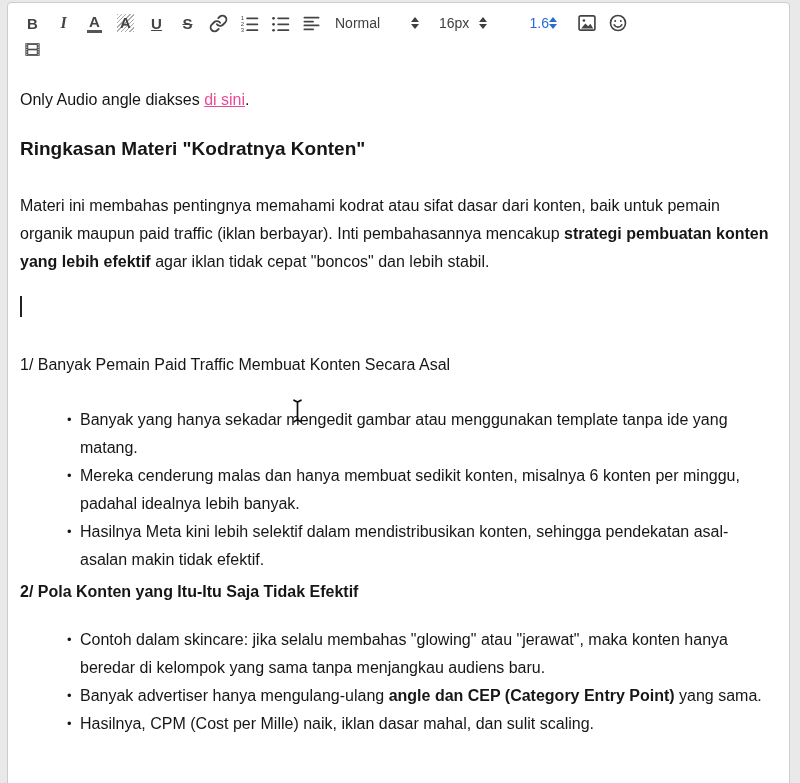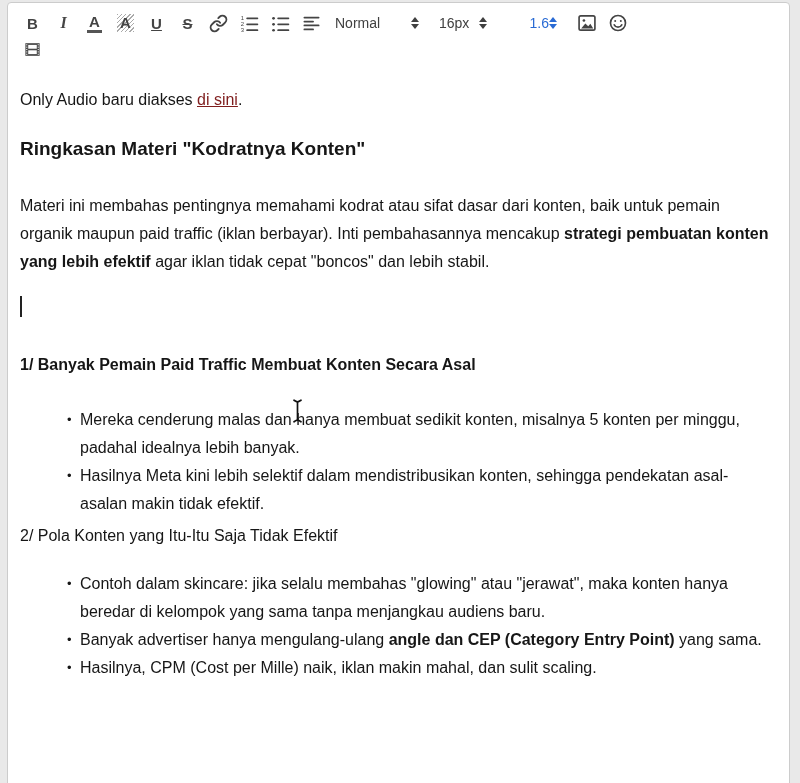--- a/index.html
+++ b/index.html
@@ -195,34 +195,35 @@
             <rect x="18.6" y="11.4" width="1.3" height="1.3"></rect>
               <rect x="18.6" y="14.4" width="1.3" height="1.3"></rect>
             <rect x="18.6" y="17.4" width="1.3" height="1.3"></rect>
           </g>
         </svg>
       </button>
     </div>
   </div>
 
   <div id="editor">
-      <p><span>Only Audio baru diakses </span><a class="link" style="color: #7f1d1d;">di sini</a><span>.</span></p>
+      <p><span>Only Audio angle diakses </span><a class="link" style="color: #ec4899;">di sini</a><span>.</span></p>
       <h3><span>Ringkasan Materi "Kodratnya Konten"</span></h3>
       <p><span>Materi ini membahas pentingnya memahami kodrat atau sifat dasar dari konten, baik untuk pemain organik maupun paid traffic (iklan berbayar). Inti pembahasannya mencakup </span><span style="font-weight: 700;">strategi pembuatan konten yang lebih efektif</span><span> agar iklan tidak cepat "boncos" dan lebih stabil.</span></p>
       <p><span class="caret"></span></p>
-      <p><span style="font-weight: 700;">1/ Banyak Pemain Paid Traffic Membuat Konten Secara Asal</span></p>
+      <p><span style="font-weight: 400;">1/ Banyak Pemain Paid Traffic Membuat Konten Secara Asal</span></p>
       <ul>
-        <li><span>Mereka cenderung malas dan hanya membuat sedikit konten, misalnya 5 konten per minggu, padahal idealnya lebih banyak.</span></li>
+        <li><span>Banyak yang hanya sekadar mengedit gambar atau menggunakan template tanpa ide yang matang.</span></li>
+        <li><span>Mereka cenderung malas dan hanya membuat sedikit konten, misalnya 6 konten per minggu, padahal idealnya lebih banyak.</span></li>
         <li><span>Hasilnya Meta kini lebih selektif dalam mendistribusikan konten, sehingga pendekatan asal-asalan makin tidak efektif.</span></li>
       </ul>
-      <p><span style="font-weight: 400;">2/ Pola Konten yang Itu-Itu Saja Tidak Efektif</span></p>
+      <p><span style="font-weight: 700;">2/ Pola Konten yang Itu-Itu Saja Tidak Efektif</span></p>
       <ul>
         <li><span>Contoh dalam skincare: jika selalu membahas "glowing" atau "jerawat", maka konten hanya beredar di kelompok yang sama tanpa menjangkau audiens baru.</span></li>
         <li><span>Banyak advertiser hanya mengulang-ulang </span><span style="font-weight: 700;">angle dan CEP (Category Entry Point)</span><span> yang sama.</span></li>
-        <li><span>Hasilnya, CPM (Cost per Mille) naik, iklan makin mahal, dan sulit scaling.</span></li>
+        <li><span>Hasilnya, CPM (Cost per Mille) naik, iklan dasar mahal, dan sulit scaling.</span></li>
       </ul>
     </div>
 </div>
 
 <div class="mouse-pointer">
   <svg width="13" height="26" viewBox="0 0 13 26" fill="none" stroke="#111" stroke-width="1.7" stroke-linecap="round">
     <path d="M3 2.2 Q5.3 3.8 6.5 3.8 Q7.7 3.8 10 2.2"></path>
     <path d="M6.5 3.8 V 22.2"></path>
     <path d="M3 23.8 Q5.3 22.2 6.5 22.2 Q7.7 22.2 10 23.8"></path>
   </svg>

